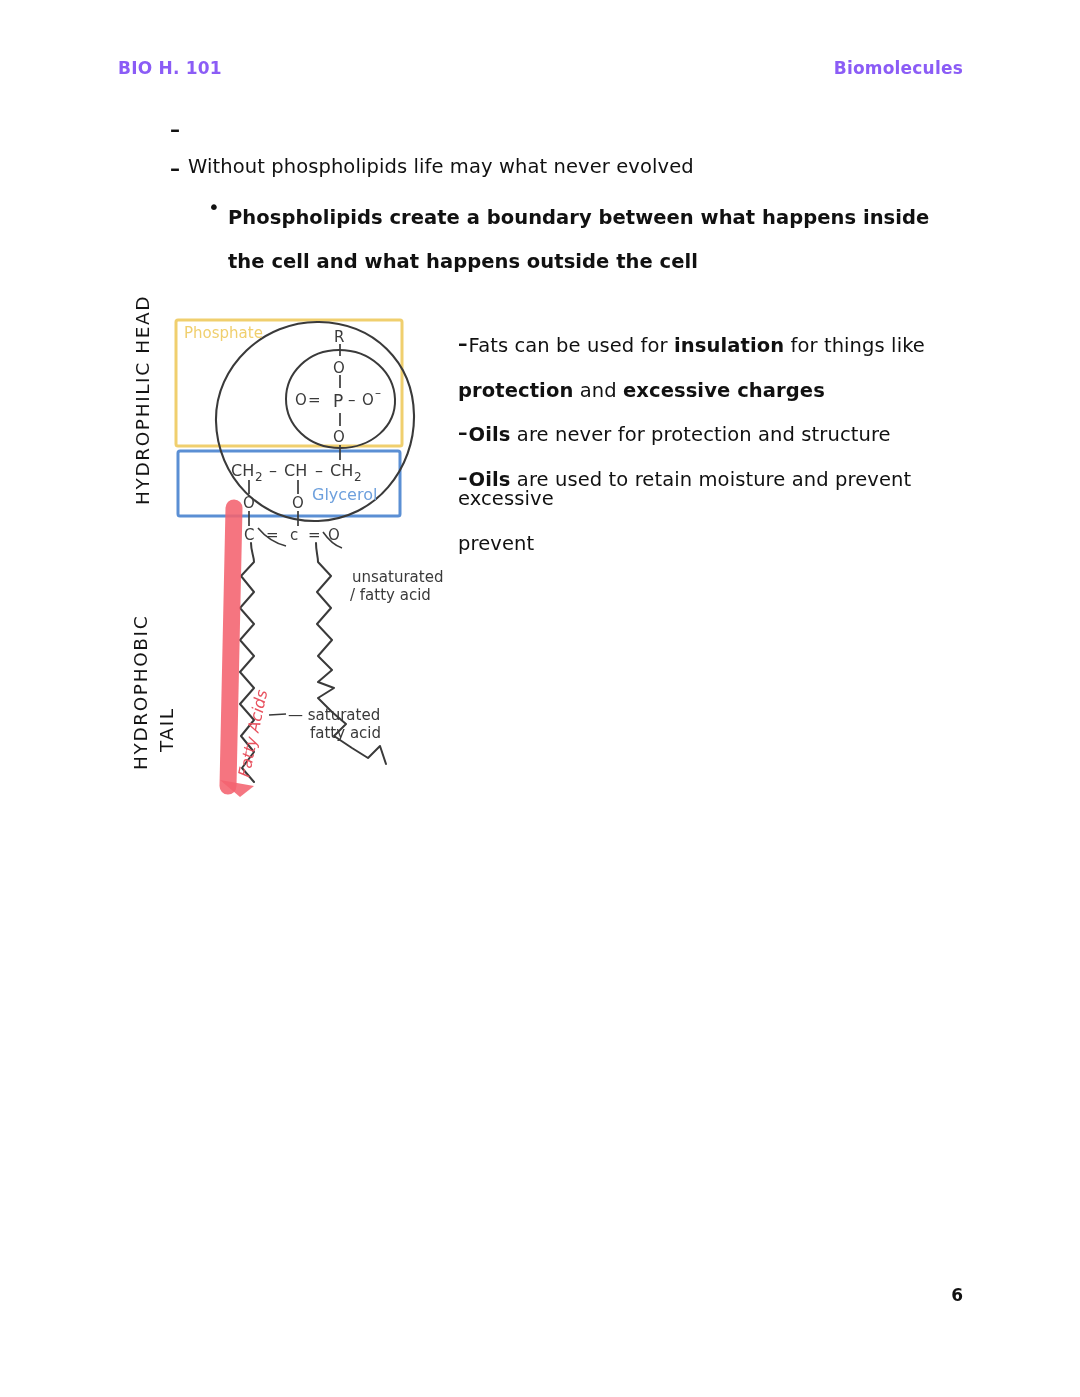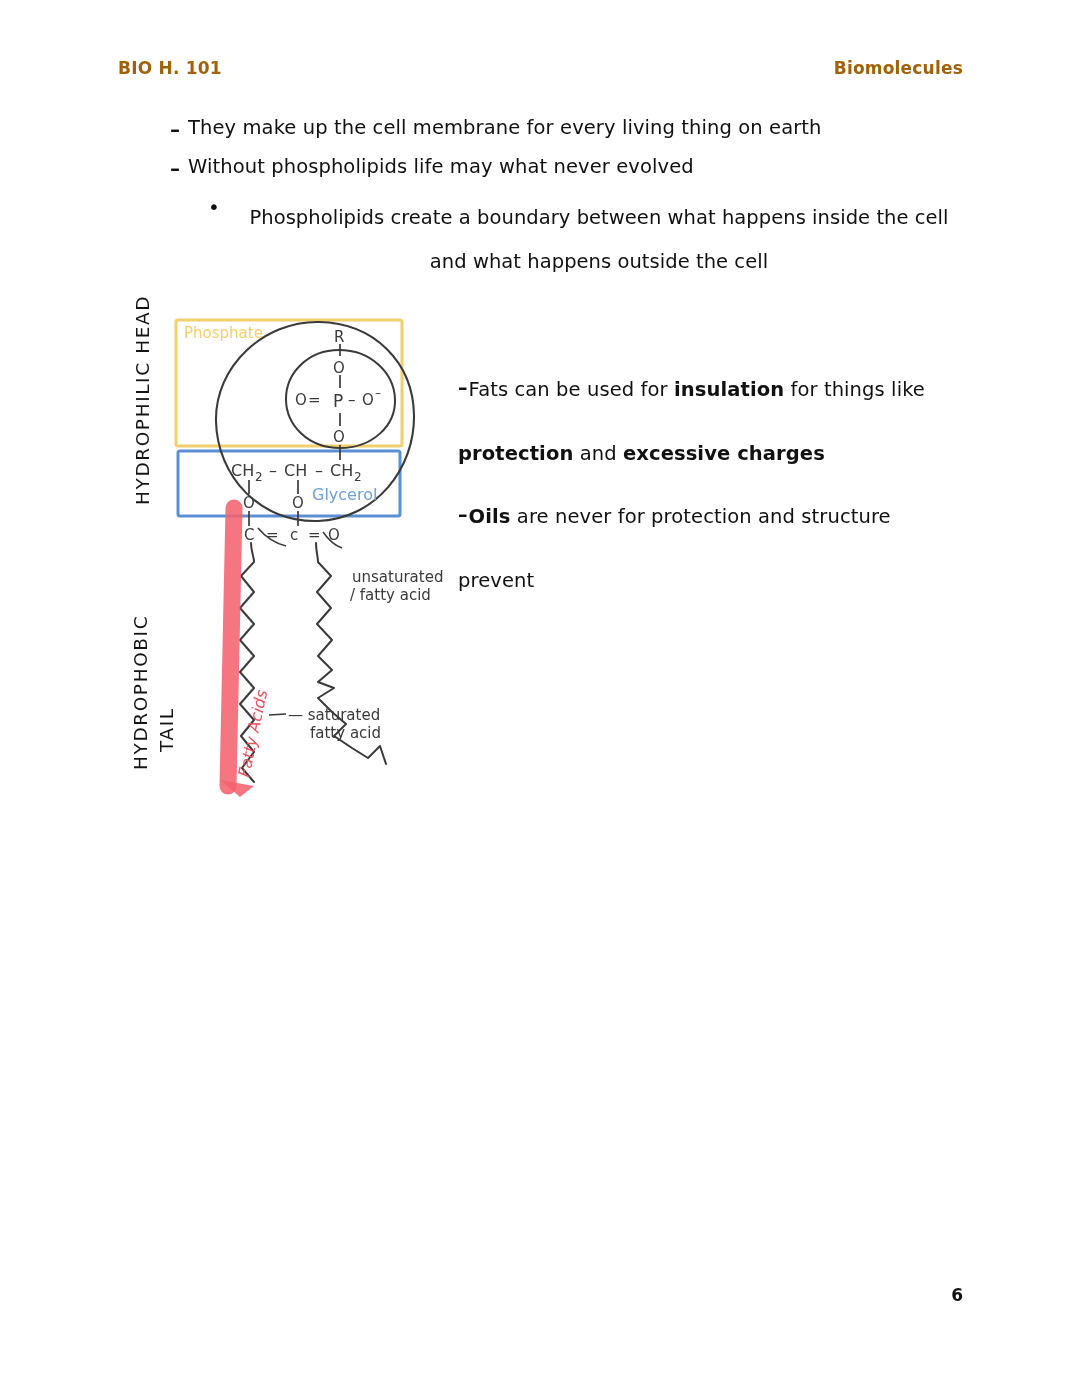--- a/index.html
+++ b/index.html
@@ -21,21 +21,21 @@
     position: absolute;
     top: 58px;
     left: 118px;
     width: 845px;
     display: flex;
     justify-content: space-between;
     align-items: baseline;
     font-size: 17px;
     font-weight: 700;
     letter-spacing: 0.2px;
-    color: #a16207;
+    color: #8b5cf6;
   }
 
   
   .notes {
     position: absolute;
     top: 118px;
     left: 170px;
     width: 800px;
   }
   .bullet-row {
@@ -63,24 +63,23 @@
     color: #111;
     text-align: left;
   }
   .bullet-text {
     font-size: 19.5px;
     line-height: 1.0;
     letter-spacing: 0.1px;
     color: #111;
   }
   .bullet-text.bold {
-    font-weight: 400;
+    font-weight: 700;
     line-height: 2.25;
     letter-spacing: 0.05px;
-    text-align: center;
   }
 
   
   .diagram {
     position: absolute;
     left: 118px;
     top: 300px;
     width: 340px;
     height: 510px;
   }
@@ -103,21 +102,20 @@
     left: 458px;
     top: 336px;
     width: 500px;
   }
   .side-line {
     font-size: 19.5px;
     line-height: 1.0;
     margin-bottom: 25px;
     color: #111;
     letter-spacing: 0.1px;
-    margin-top: 44px;
   }
   .side-line b { font-weight: 700; }
   .side-lead {
     font-weight: 800;
     font-size: 19px;
     position: relative;
     top: -2px;
     margin-right: 1px;
   }
   .side-lead.dot {
@@ -141,21 +139,20 @@
 
 <div class="page-header">
   <span>BIO H. 101</span>
   <span>Biomolecules</span>
 </div>
 
 <div class="notes">
 
   <div class="bullet-row">
     <span class="dash-marker">–</span>
-    <span class="bullet-text">They make up the cell membrane for every living thing on earth</span>
   </div>
 
   <div class="bullet-row">
     <span class="dash-marker">–</span>
     <span class="bullet-text">Without phospholipids life may what never evolved</span>
   </div>
 
   <div class="bullet-row indented">
     <span class="dot-marker">•</span>
     <span class="bullet-text bold">Phospholipids create a boundary between what happens inside the cell and what happens outside the cell</span>
@@ -278,20 +275,23 @@
 
   <div class="side-line">
     <b>protection</b><span> and </span><b>excessive charges</b>
   </div>
 
   <div class="side-line">
     <span class="side-lead">–</span><b>Oils</b><span> are never for protection and structure</span>
   </div>
 
 
+  <div class="side-line">
+    <span class="side-lead">–</span><b>Oils</b><span> are used to retain moisture and prevent excessive</span>
+  </div>
 
   <div class="side-line">
     <span>prevent</span>
   </div>
 
 </div>
 
 <div class="page-number">6</div>
 
 </body></html>

